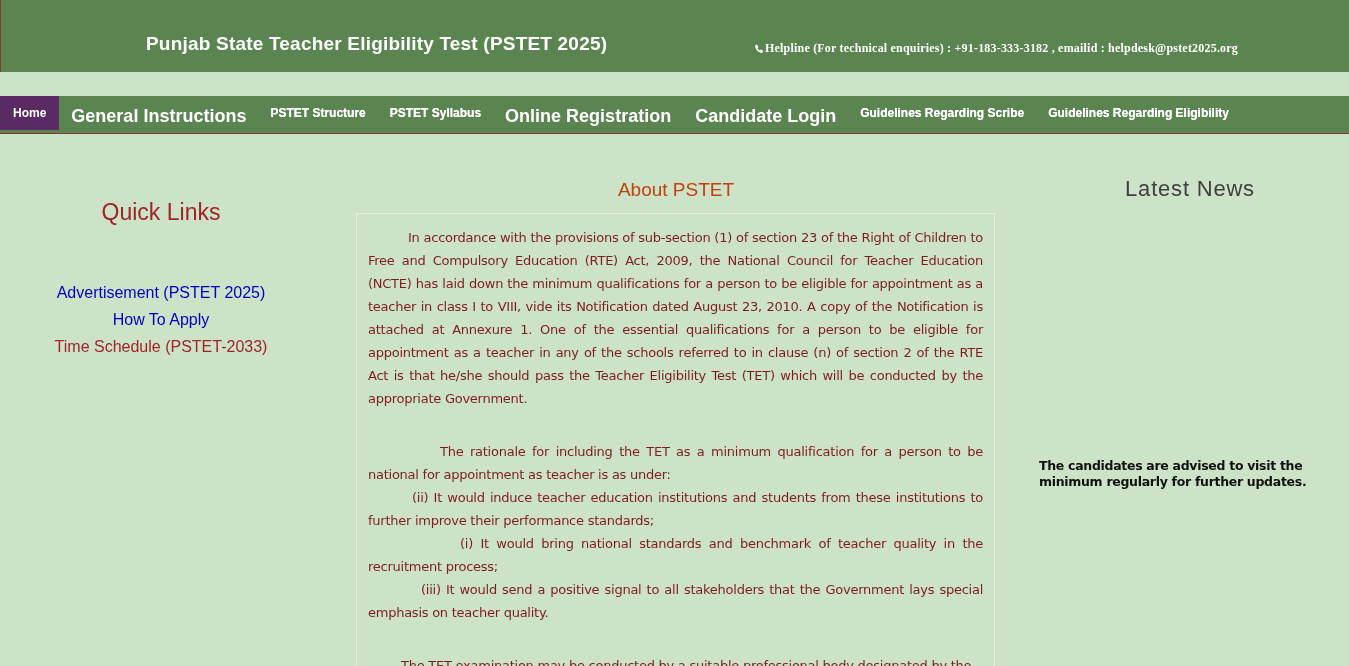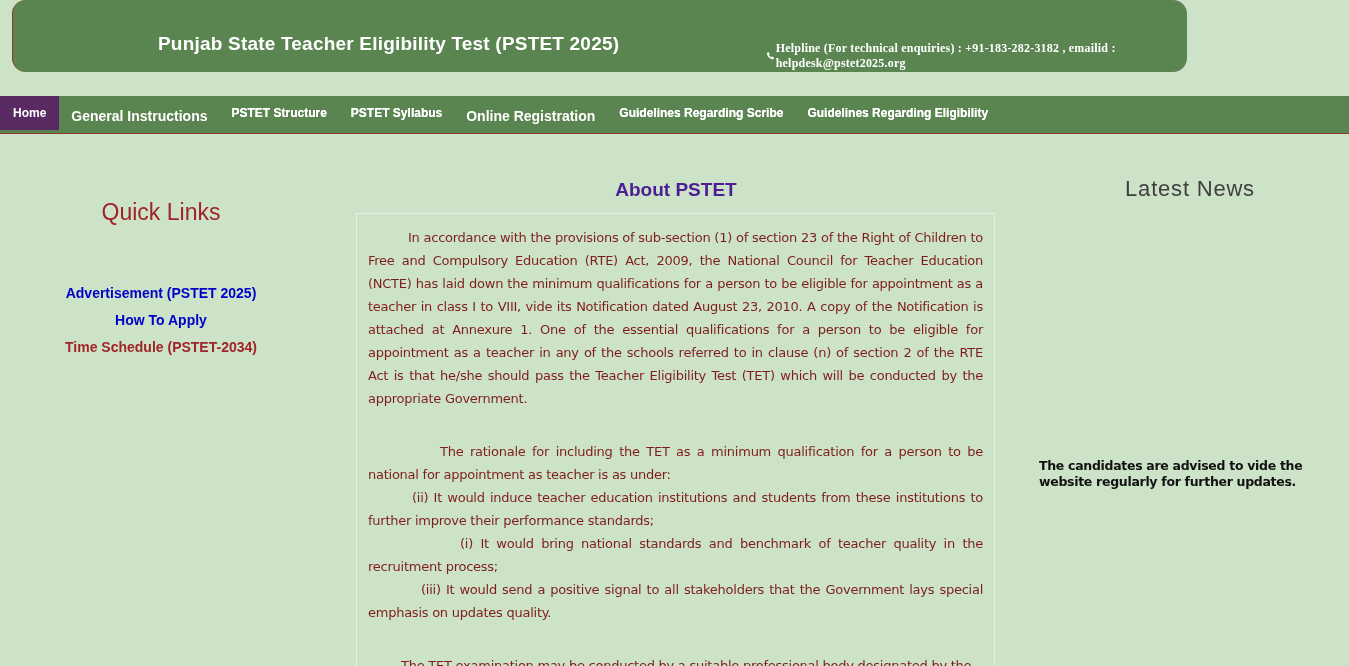--- a/index.html
+++ b/index.html
@@ -1,77 +1,78 @@
 <!DOCTYPE html>
 <html><head>
 <meta charset="utf-8">
 <style>
   * { box-sizing: border-box; margin: 0; padding: 0; }
   html, body { width: 1349px; height: 666px; overflow: hidden; }
   body { background: #cce3c7; font-family: "Liberation Sans", sans-serif; position: relative; }
 
-  .header { position: absolute; left: 12px; top: 0; width: 1175px; height: 72px; background: #5b8550; border-left: 1px solid #8b3a2a; border-radius: 14px; }
+  .header { position: absolute; left: 0; top: 0; width: 1349px; height: 72px; background: #5b8550; border-left: 1px solid #8b3a2a; }
   .site-title { position: absolute; left: 145px; top: 33px; color: #ffffff; font-weight: bold; font-size: 19px; letter-spacing: 0.2px; }
   .helpline { position: absolute; left: 753px; top: 41px; color: #ffffff; font-family: "Liberation Serif", serif; font-weight: bold; font-size: 12px; letter-spacing: 0.2px; display: flex; align-items: center; }
   .phone-icon { display: inline-block; width: 10px; height: 10px; margin-right: 1px; }
 
   .nav { position: absolute; left: 0; top: 96px; width: 1349px; height: 38px; background: #5b8550; border-bottom: 1px solid #8b3a2a; display: flex; align-items: stretch; }
   .nav-item { color: #ffffff; font-weight: bold; font-size: 12px; display: flex; align-items: center; padding: 0 12px; cursor: pointer; white-space: nowrap; }
   .nav-item.active { background: #5a2a63; padding: 0 13px; height: 34px; }
-  .nav-item.big { font-size: 14px; padding-top: 3px; }
+  .nav-item.big { font-size: 18px; padding-top: 3px; }
   .nav-item.lt { font-weight: bold; text-shadow: 0 0 0.4px #fff; font-size: 12px; padding-bottom: 4px; }
 
   .quick-title { position: absolute; left: 0; width: 322px; top: 199px; text-align: center; color: #a0242a; font-size: 23px; }
   .quick-links { position: absolute; left: 0; width: 322px; top: 287px; text-align: center; }
-  .quick-link { display: block; font-size: 14px; font-weight: bold; height: 27px; line-height: 12px; cursor: pointer; }
+  .quick-link { display: block; font-size: 16px; font-weight: normal; height: 27px; line-height: 12px; cursor: pointer; }
 
-  .about-title { position: absolute; left: 356px; width: 640px; top: 179px; text-align: center; color: #4c1d95; font-weight: bold; font-size: 19px; }
+  .about-title { position: absolute; left: 356px; width: 640px; top: 179px; text-align: center; color: #c2410c; font-weight: normal; font-size: 19px; }
   .about-box { position: absolute; left: 356px; top: 213px; width: 639px; height: 460px; border: 1px solid #e6efe4; padding: 12px 11px 0 11px; overflow: hidden; }
   .para { font-family: "DejaVu Sans", sans-serif; font-size: 13px; color: #7f1d1d; line-height: 23px; text-align: justify; letter-spacing: -0.25px; }
   .gap { height: 30px; }
 
   .news-title { position: absolute; left: 1030px; width: 320px; top: 176px; text-align: center; color: #404040; font-size: 22px; letter-spacing: 0.8px; }
   .news-text { position: absolute; left: 1039px; top: 458px; width: 310px; font-family: "DejaVu Sans", sans-serif; font-weight: bold; font-size: 12.5px; color: #111; line-height: 16px; letter-spacing: -0.3px; }
 </style>
 </head>
 <body>
 
 <div class="header">
   <div class="site-title">Punjab State Teacher Eligibility Test (PSTET 2025)</div>
   <div class="helpline">
     <svg class="phone-icon" viewBox="0 0 16 16">
         <path fill="#fff" d="M3.6 1.2c.5-.4 1.2-.3 1.5.2l1.6 2.6c.3.5.2 1.1-.2 1.4l-1 .8c.6 1.6 2.3 3.4 4 4.1l.9-1c.4-.4 1-.5 1.4-.2l2.6 1.7c.5.3.6 1 .2 1.5l-1.1 1.4c-.5.6-1.3.8-2 .6C6.7 13.1 2.9 9.3 1.7 4.5c-.2-.7 0-1.5.6-2z"></path>
       </svg>
-    <span>Helpline (For technical enquiries) : +91-183-282-3182 , emailid : helpdesk@pstet2025.org</span>
+    <span>Helpline (For technical enquiries) : +91-183-333-3182 , emailid : helpdesk@pstet2025.org</span>
   </div>
 </div>
 
 <div class="nav">
   <div class="nav-item active">Home</div>
   <div class="nav-item big">General Instructions</div>
   <div class="nav-item lt">PSTET Structure</div>
   <div class="nav-item lt">PSTET Syllabus</div>
   <div class="nav-item big">Online Registration</div>
+  <div class="nav-item big">Candidate Login</div>
   <div class="nav-item lt">Guidelines Regarding Scribe</div>
   <div class="nav-item lt">Guidelines Regarding Eligibility</div>
 </div>
 
 <div class="quick-title">Quick Links</div>
 <div class="quick-links">
   <a class="quick-link" style="color:#0000c8">Advertisement (PSTET 2025)</a>
   <a class="quick-link" style="color:#0000c8">How To Apply</a>
-  <a class="quick-link" style="color:#a0242a">Time Schedule (PSTET-2034)</a>
+  <a class="quick-link" style="color:#a0242a">Time Schedule (PSTET-2033)</a>
 </div>
 
 <div class="about-title">About PSTET</div>
 <div class="about-box">
   <p class="para" style="text-indent:40px">In accordance with the provisions of sub-section (1) of section 23 of the Right of Children to Free and Compulsory Education (RTE) Act, 2009, the National Council for Teacher Education (NCTE) has laid down the minimum qualifications for a person to be eligible for appointment as a teacher in class I to VIII, vide its Notification dated August 23, 2010. A copy of the Notification is attached at Annexure 1. One of the essential qualifications for a person to be eligible for appointment as a teacher in any of the schools referred to in clause (n) of section 2 of the RTE Act is that he/she should pass the Teacher Eligibility Test (TET) which will be conducted by the appropriate Government.</p>
   <div class="gap"></div>
   <p class="para" style="text-indent:72px">The rationale for including the TET as a minimum qualification for a person to be national for appointment as teacher is as under:</p>
   <p class="para" style="text-indent:44px">(ii) It would induce teacher education institutions and students from these institutions to further improve their performance standards;</p>
   <p class="para" style="text-indent:92px">(i) It would bring national standards and benchmark of teacher quality in the recruitment process;</p>
-  <p class="para" style="text-indent:53px">(iii) It would send a positive signal to all stakeholders that the Government lays special emphasis on updates quality.</p>
+  <p class="para" style="text-indent:53px">(iii) It would send a positive signal to all stakeholders that the Government lays special emphasis on teacher quality.</p>
   <div class="gap"></div>
   <p class="para" style="text-indent:33px">The TET examination may be conducted by a suitable professional body designated by the</p>
 </div>
 
 <div class="news-title">Latest News</div>
-<div class="news-text">The candidates are advised to vide the website regularly for further updates.</div>
+<div class="news-text">The candidates are advised to visit the minimum regularly for further updates.</div>
 
 </body></html>

